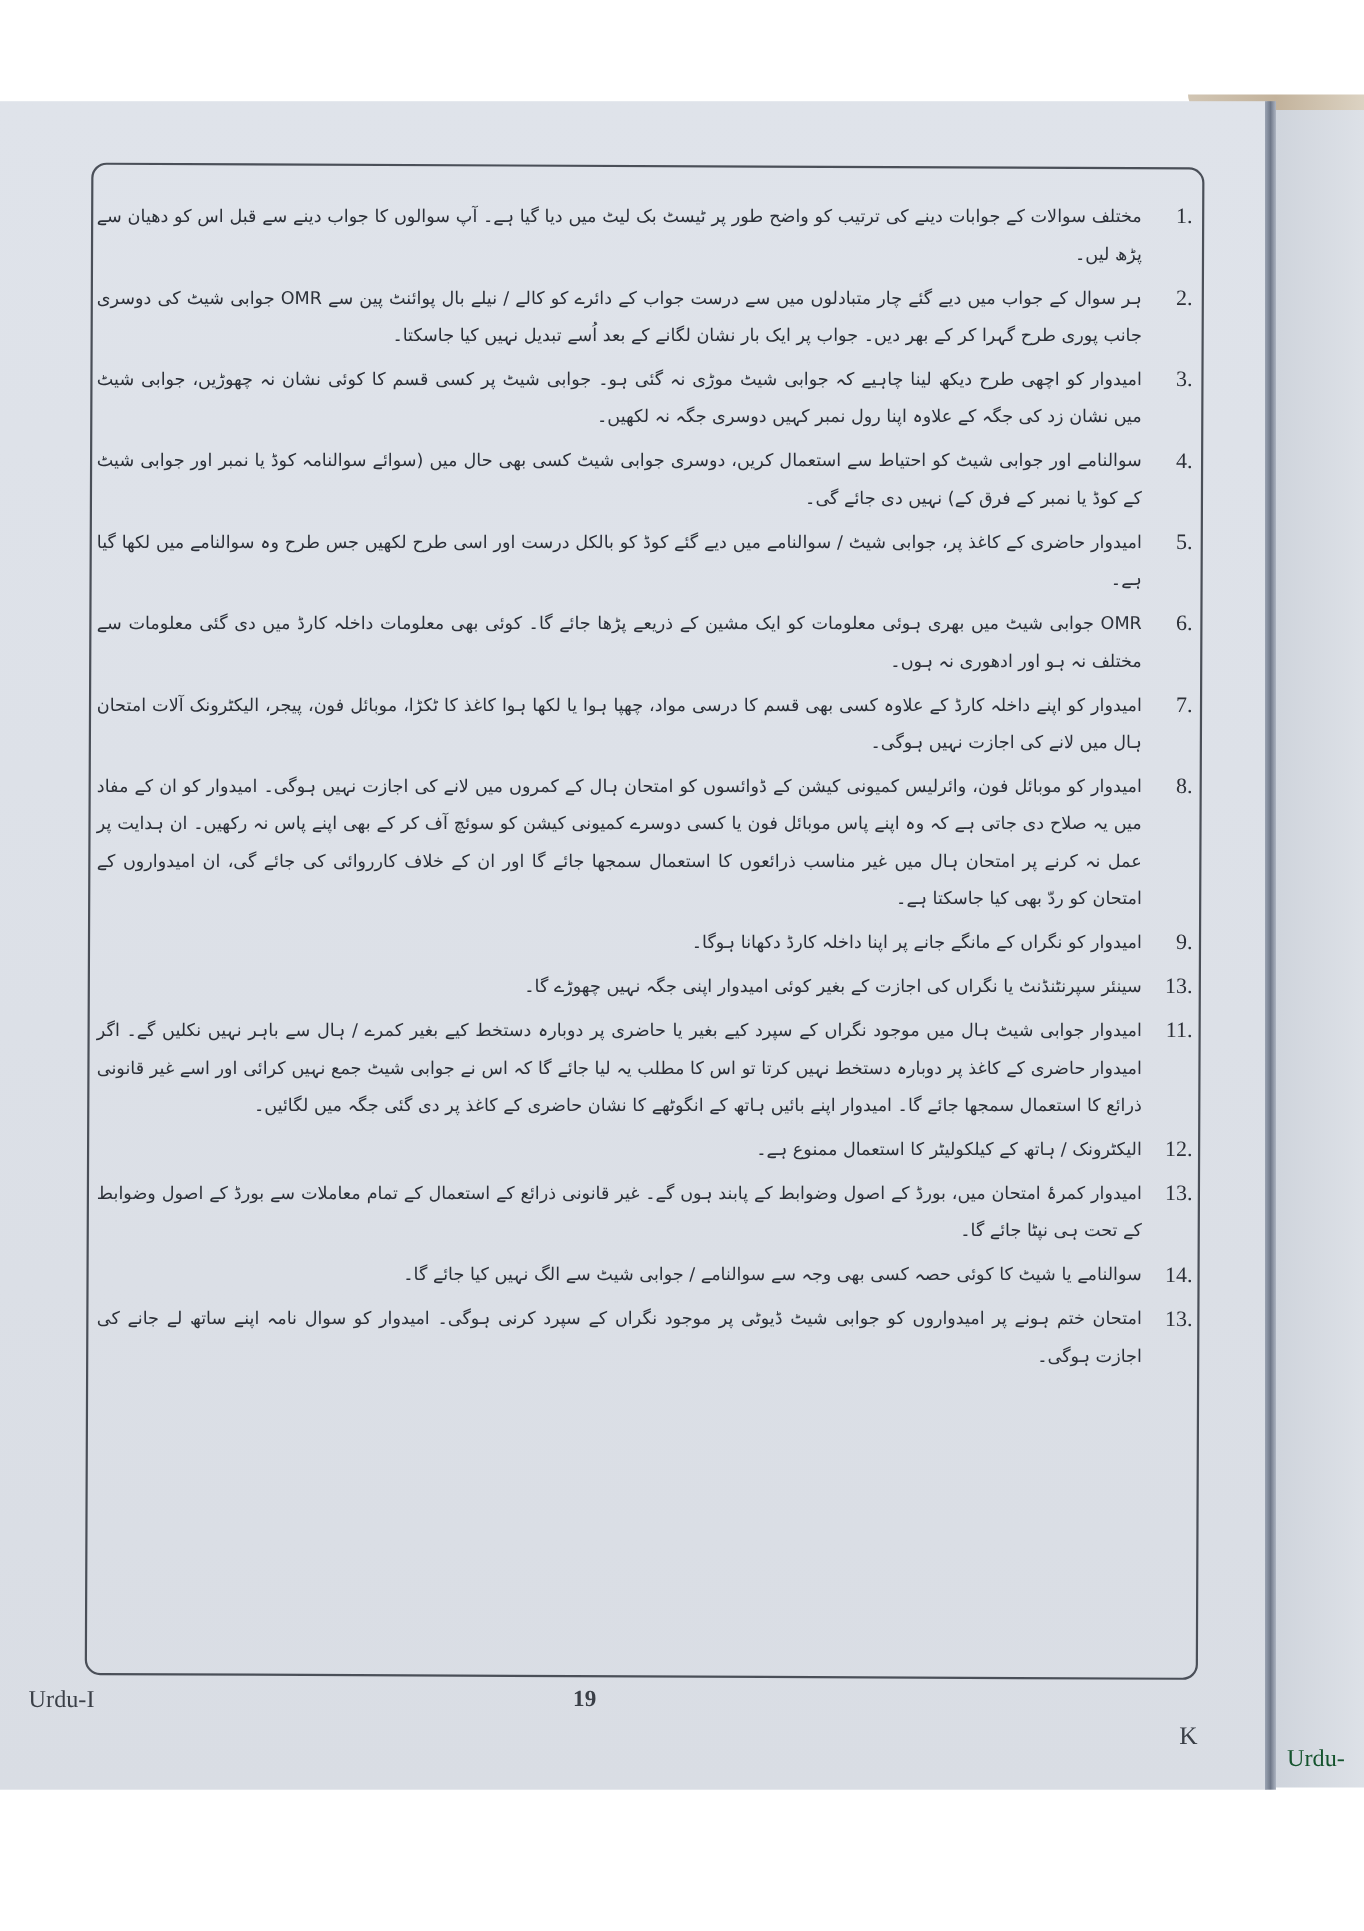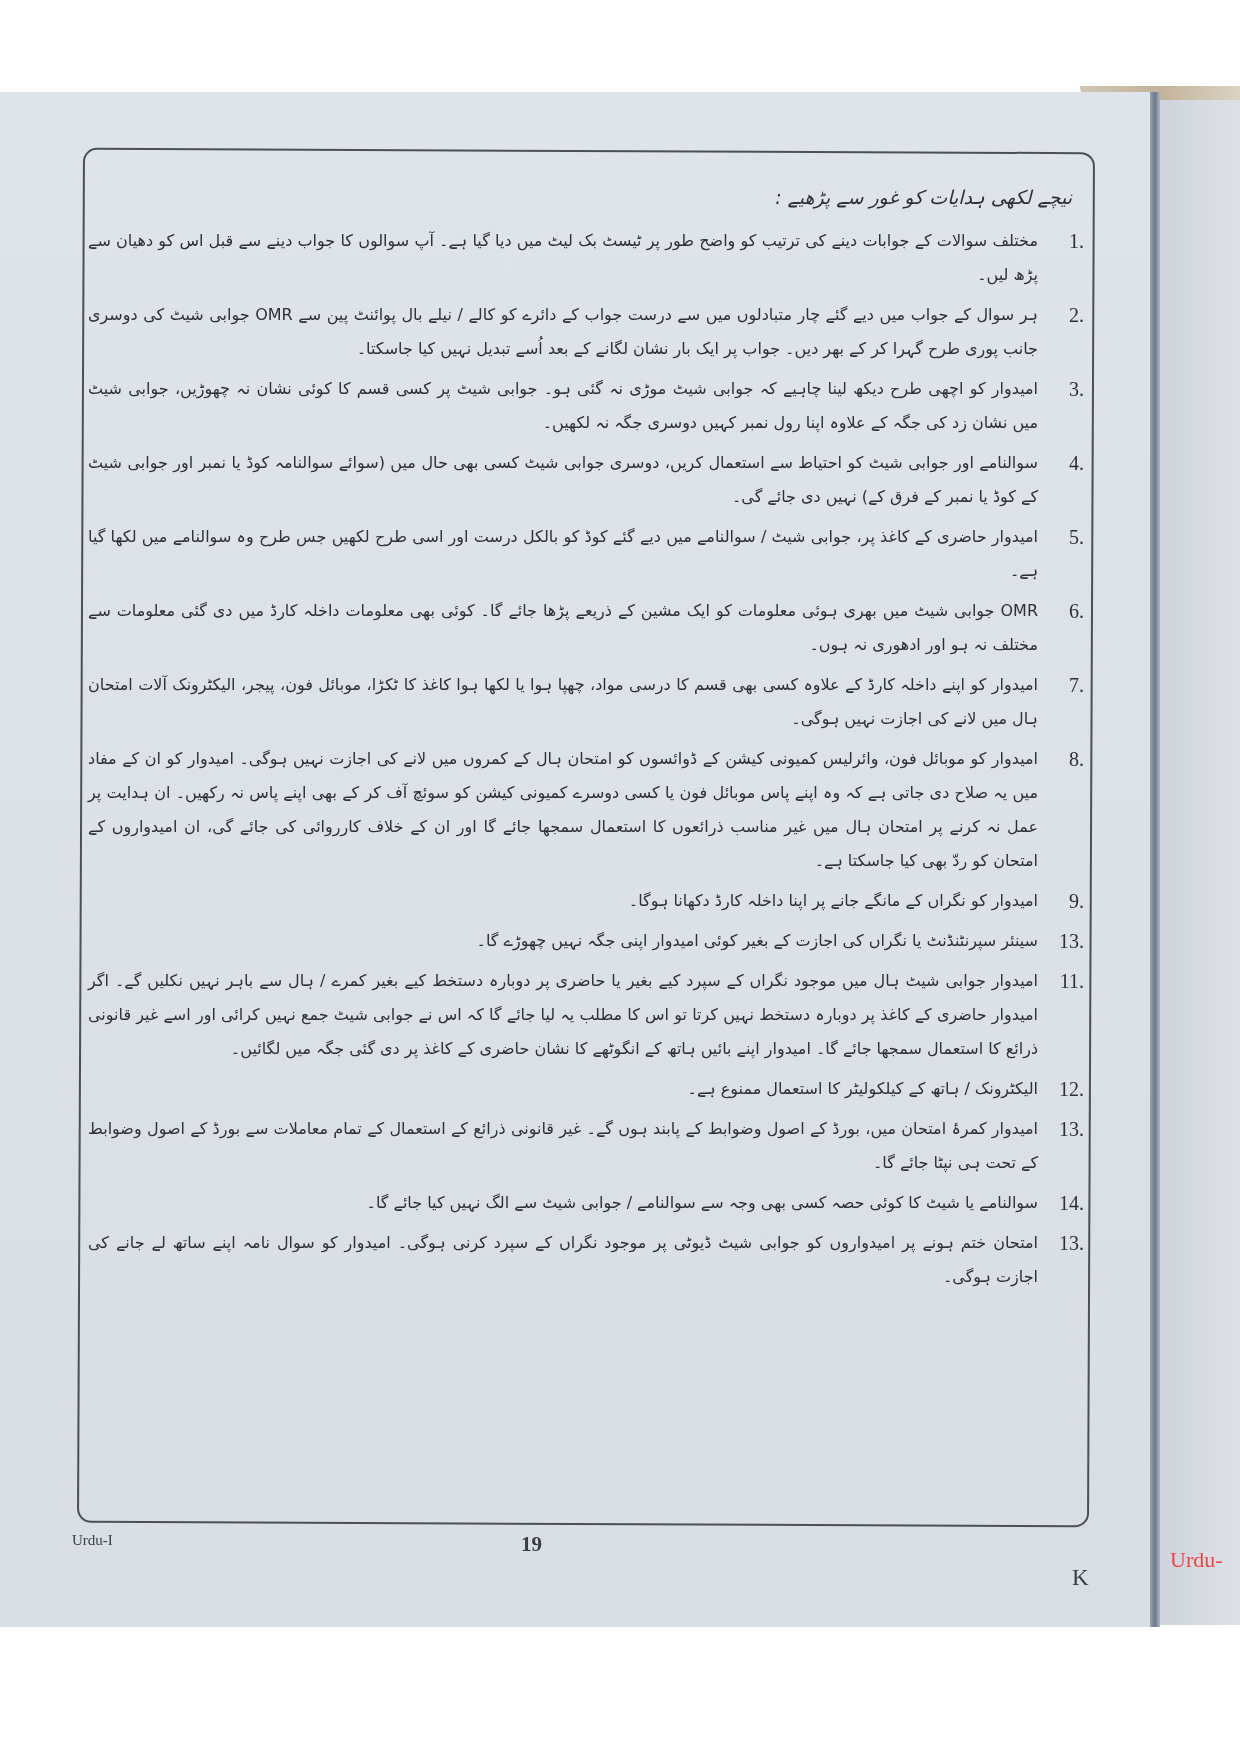--- a/index.html
+++ b/index.html
@@ -39,24 +39,24 @@
       background: linear-gradient(90deg, #9aa3b2, #6f7889 50%, #aeb5c2);
     }
     .next-page {
       position: absolute;
       left: 1160px; top: 100px;
       width: 80px; height: 1525px;
       background: linear-gradient(90deg, #cfd4dc, #dde1e7);
     }
     .next-page-footer {
       position: absolute;
-      left: 1170px; top: 1547px;
+      left: 1170px; top: 1585px;
       font-family: "Liberation Serif", serif;
       font-size: 22px;
-      color: #ef4444;
+      color: #14532d;
     }
     .box {
       position: absolute;
       left: 80px;
       top: 150px;
       width: 1012px;
       height: 1375px;
       border: 2px solid #4a4f58;
       border-radius: 14px;
       transform: rotate(0.25deg);
@@ -99,23 +99,22 @@
       font-size: 16px;
       line-height: 34px;
       text-align: justify;
       text-align-last: right;
       padding-left: 4px;
     }
     .footer-left {
       position: absolute;
       left: 26px; top: 1532px;
       font-family: "Liberation Serif", serif;
-      font-size: 15px;
+      font-size: 22px;
       color: #3a3f47;
-      margin-left: 46px;
     }
     .footer-center {
       position: absolute;
       left: 521px; top: 1532px;
       font-family: "Liberation Serif", serif;
       font-size: 21px;
       font-weight: bold;
       color: #3a3f47;
     }
     .footer-right {
@@ -132,21 +131,20 @@
 <div class="photo"></div>
 <div class="table-edge"></div>
 <div class="page"></div>
 <div class="spine"></div>
 <div class="next-page"></div>
 <div class="next-page-footer">Urdu-</div>
 
 <div class="box"></div>
 
 <div class="content">
-  <div class="heading">نیچے لکھی ہدایات کو غور سے پڑھیے :</div>
 
   <div class="item">
     <div class="num">1.</div>
     <div class="text">مختلف سوالات کے جوابات دینے کی ترتیب کو واضح طور پر ٹیسٹ بک لیٹ میں دیا گیا ہے۔ آپ سوالوں کا جواب دینے سے قبل اس کو دھیان سے پڑھ لیں۔</div>
   </div>
   <div class="item">
     <div class="num">2.</div>
     <div class="text">ہر سوال کے جواب میں دیے گئے چار متبادلوں میں سے درست جواب کے دائرے کو کالے / نیلے بال پوائنٹ پین سے OMR جوابی شیٹ کی دوسری جانب پوری طرح گہرا کر کے بھر دیں۔ جواب پر ایک بار نشان لگانے کے بعد اُسے تبدیل نہیں کیا جاسکتا۔</div>
   </div>
   <div class="item">

